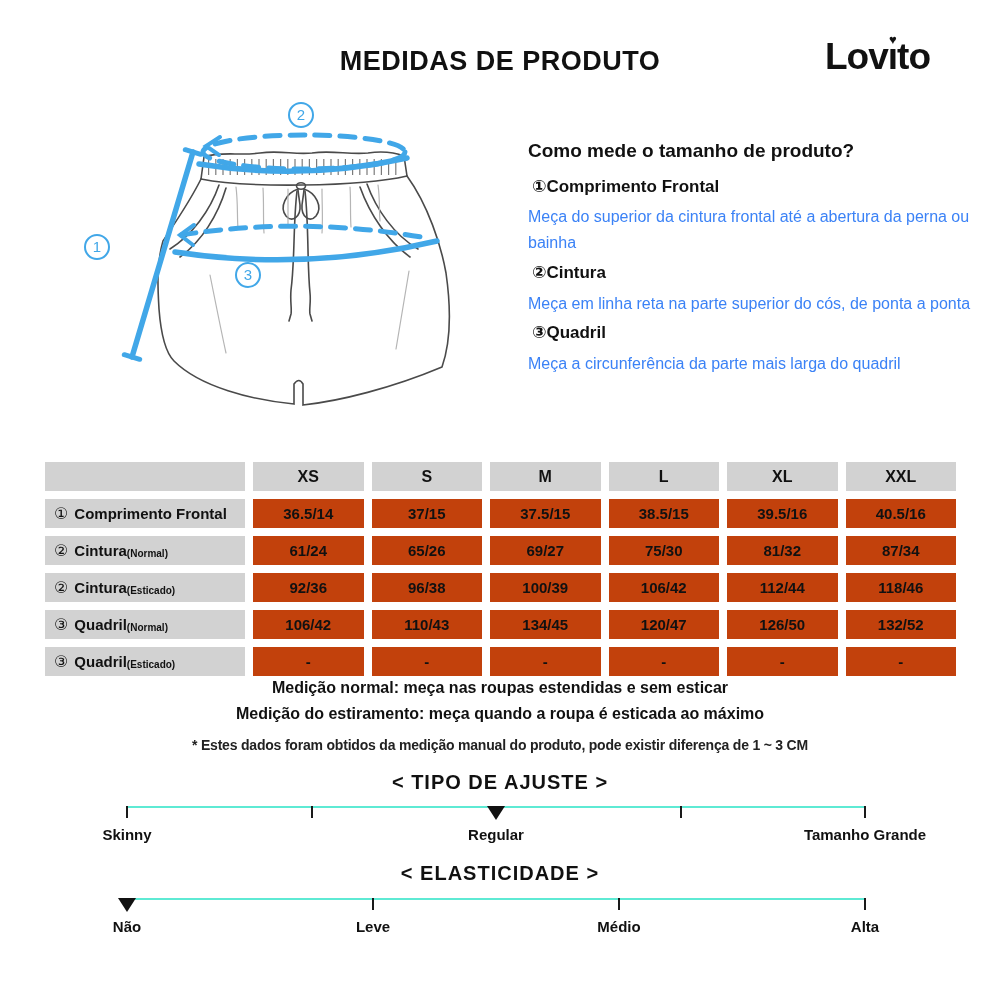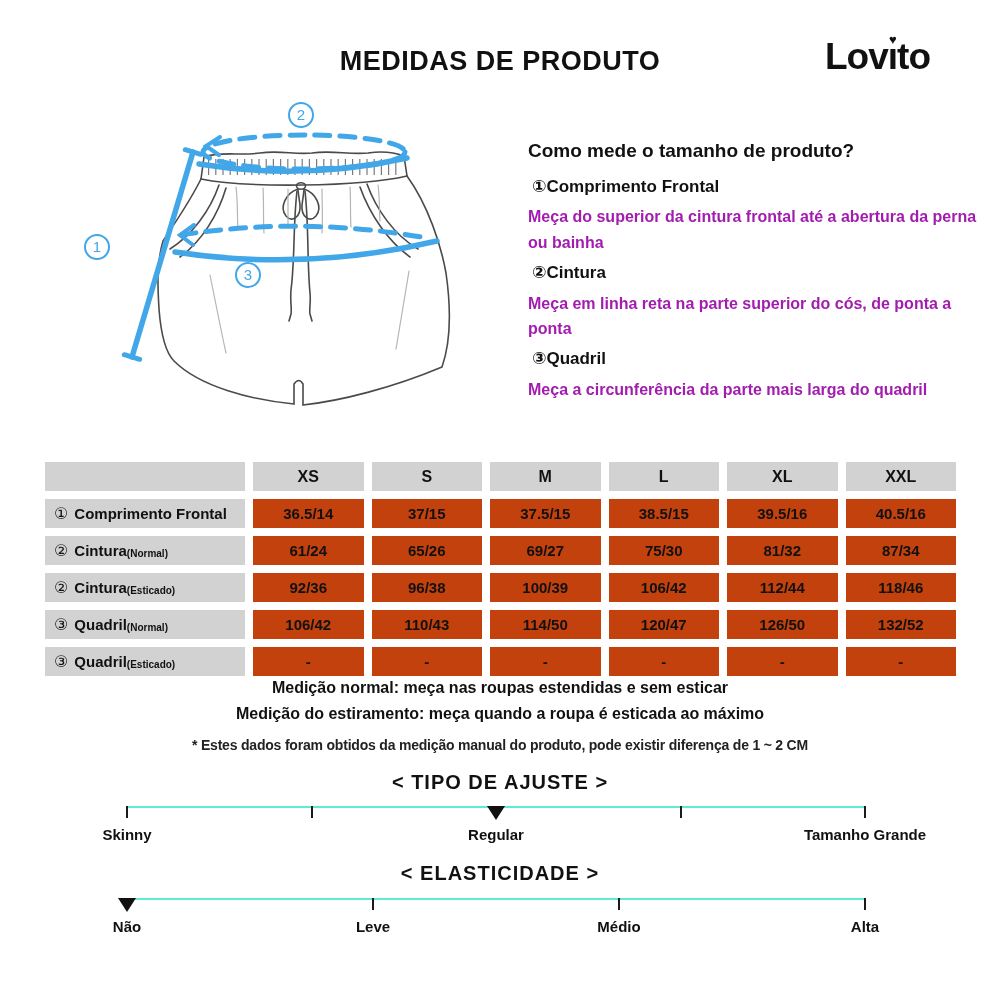--- a/index.html
+++ b/index.html
@@ -11,21 +11,21 @@
   .brand{position:absolute;top:36px;right:70px;font-size:37px;font-weight:800;
     letter-spacing:-1px;color:#111;}
   .i-wrap{position:relative;display:inline-block;}
   .heart{position:absolute;left:50%;top:-3px;transform:translateX(-50%);font-size:13px;line-height:1;}
 
   .diagram{position:absolute;left:60px;top:95px;}
 
   .howto{position:absolute;left:528px;top:140px;width:462px;}
   .howto h2{margin:0 0 12px 0;font-size:19px;font-weight:800;color:#111;}
   .howto .item-label{margin:4px;font-size:17px;font-weight:700;color:#111;line-height:1.55;}
-  .howto .item-desc{margin:0 0 3px 0;font-size:16px;font-weight:700;color:#a21caf;line-height:1.62;}
+  .howto .item-desc{margin:0 0 3px 0;font-size:16px;font-weight:400;color:#3b82f6;line-height:1.62;}
 
   .unit{position:absolute;top:436px;right:52px;font-size:15px;font-weight:700;color:#111;margin-top:36px;}
 
   .size-table{position:absolute;left:45px;top:462px;width:911px;display:grid;
     grid-template-columns:200px repeat(6,1fr);gap:8px;}
   .size-table .cell{height:29px;display:flex;align-items:center;justify-content:center;
     font-size:15px;font-weight:700;color:#111;background:#c2410c;}
   .size-table .head{background:#d2d2d2;font-size:16px;}
   .size-table .rowlabel{background:#d2d2d2;justify-content:flex-start;padding-left:9px;box-sizing:border-box;}
   .size-table .rowlabel .num{font-size:16px;font-weight:400;margin-right:6px;}
@@ -166,41 +166,41 @@
     <div class="cell">112/44</div>
     <div class="cell">118/46</div>
 
     <div class="cell rowlabel">
         <span class="num">③</span>
         <span>Quadril</span>
         <span class="sub">(Normal)</span>
       </div>
     <div class="cell">106/42</div>
     <div class="cell">110/43</div>
-    <div class="cell">114/50</div>
+    <div class="cell">134/45</div>
     <div class="cell">120/47</div>
     <div class="cell">126/50</div>
     <div class="cell">132/52</div>
 
     <div class="cell rowlabel">
         <span class="num">③</span>
         <span>Quadril</span>
         <span class="sub">(Esticado)</span>
       </div>
     <div class="cell">-</div>
     <div class="cell">-</div>
     <div class="cell">-</div>
     <div class="cell">-</div>
     <div class="cell">-</div>
     <div class="cell">-</div>
   </div>
 
   <div class="note-line" style="top:679px">Medição normal: meça nas roupas estendidas e sem esticar</div>
   <div class="note-line" style="top:705px">Medição do estiramento: meça quando a roupa é esticada ao máximo</div>
-  <div class="note-disclaimer" style="top:737px">* Estes dados foram obtidos da medição manual do produto, pode existir diferença de 1 ~ 2 CM</div>
+  <div class="note-disclaimer" style="top:737px">* Estes dados foram obtidos da medição manual do produto, pode existir diferença de 1 ~ 3 CM</div>
 
   <div class="scale-title" style="top:771px">&lt; TIPO DE AJUSTE &gt;</div>
   <div class="track" style="top:806px">
     <div class="tick" style="left:0%"></div>
     <div class="tick" style="left:25%"></div>
     <div class="tick" style="left:50%"></div>
     <div class="tick" style="left:75%"></div>
     <div class="tick" style="left:100%"></div>
     <div class="tri" style="left:50%"></div>
     <div class="tlabel" style="left:0%">Skinny</div>

